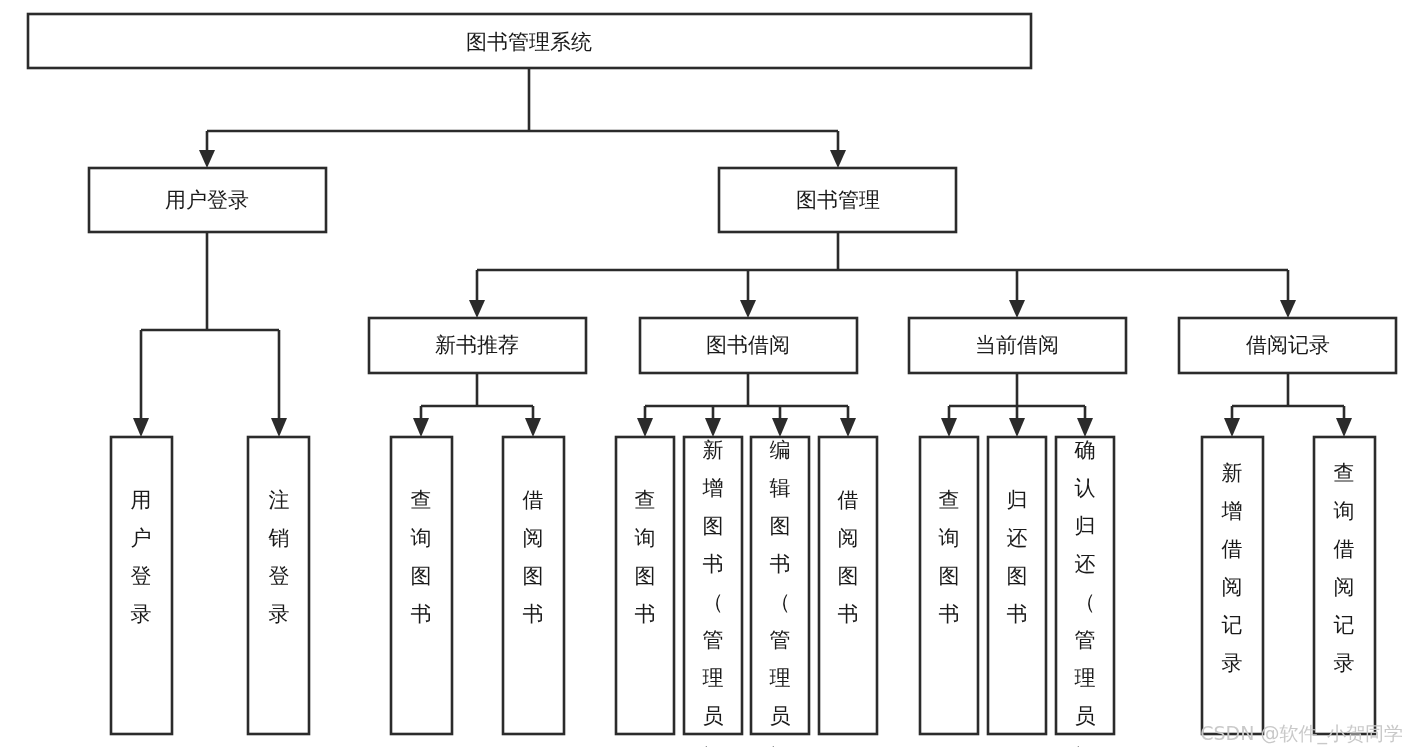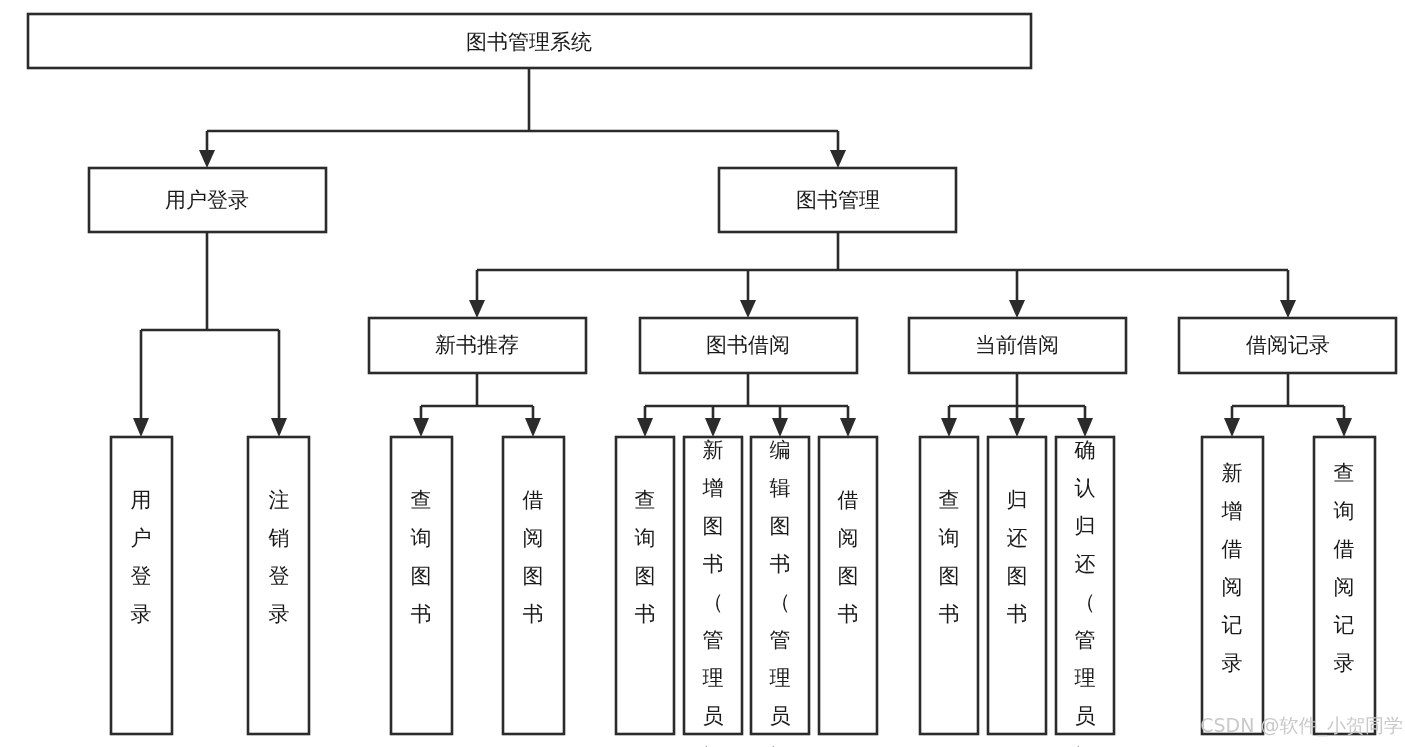--- a/index.html
+++ b/index.html
@@ -51,21 +51,21 @@
     fill: none;
     stroke-linecap: butt;
   }
   .arrow-head {
     fill: #2b2b2b;
     stroke: none;
   }
   .watermark {
     position: absolute;
     right: 10px;
-    bottom: 8px;
+    bottom: 0;
     color: #c9c9c9;
     font-size: 19px;
     font-family: "DejaVu Sans", "Liberation Sans", sans-serif;
     white-space: nowrap;
     user-select: none;
   }
 </style>
 </head>
 <body>
 

